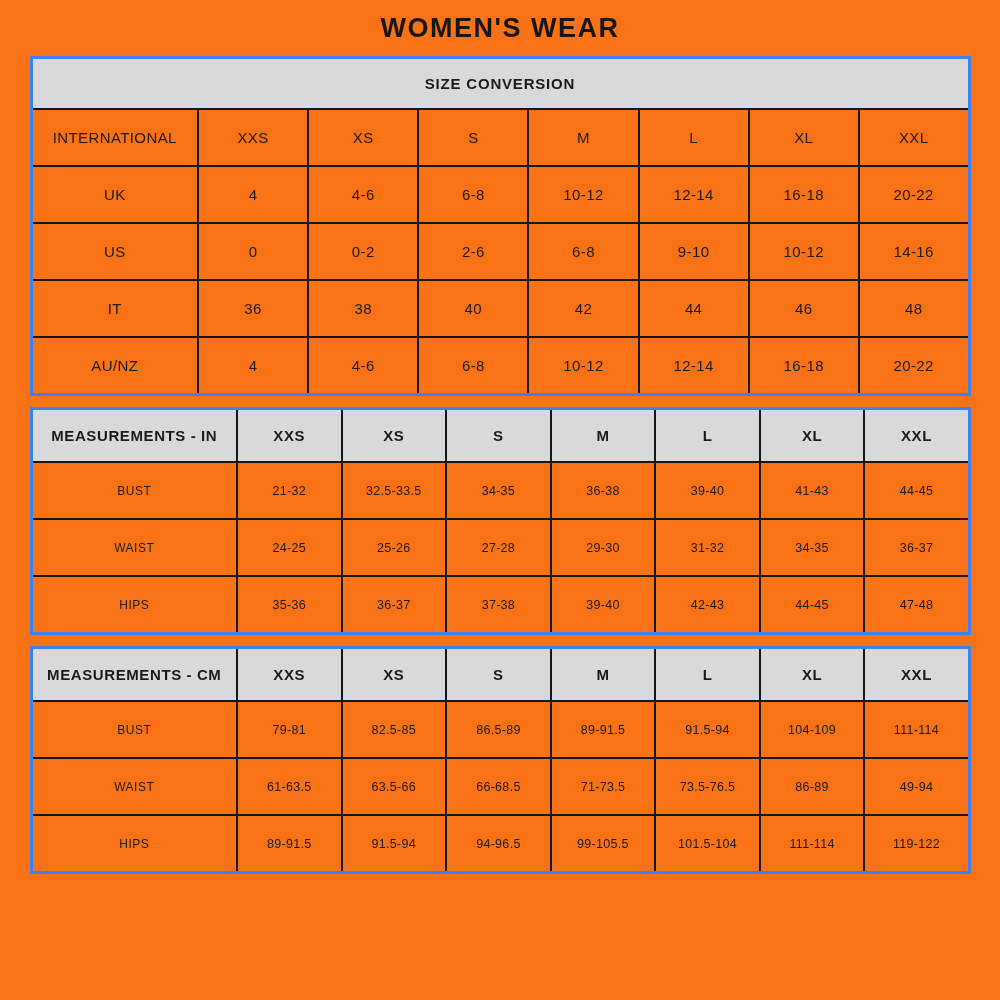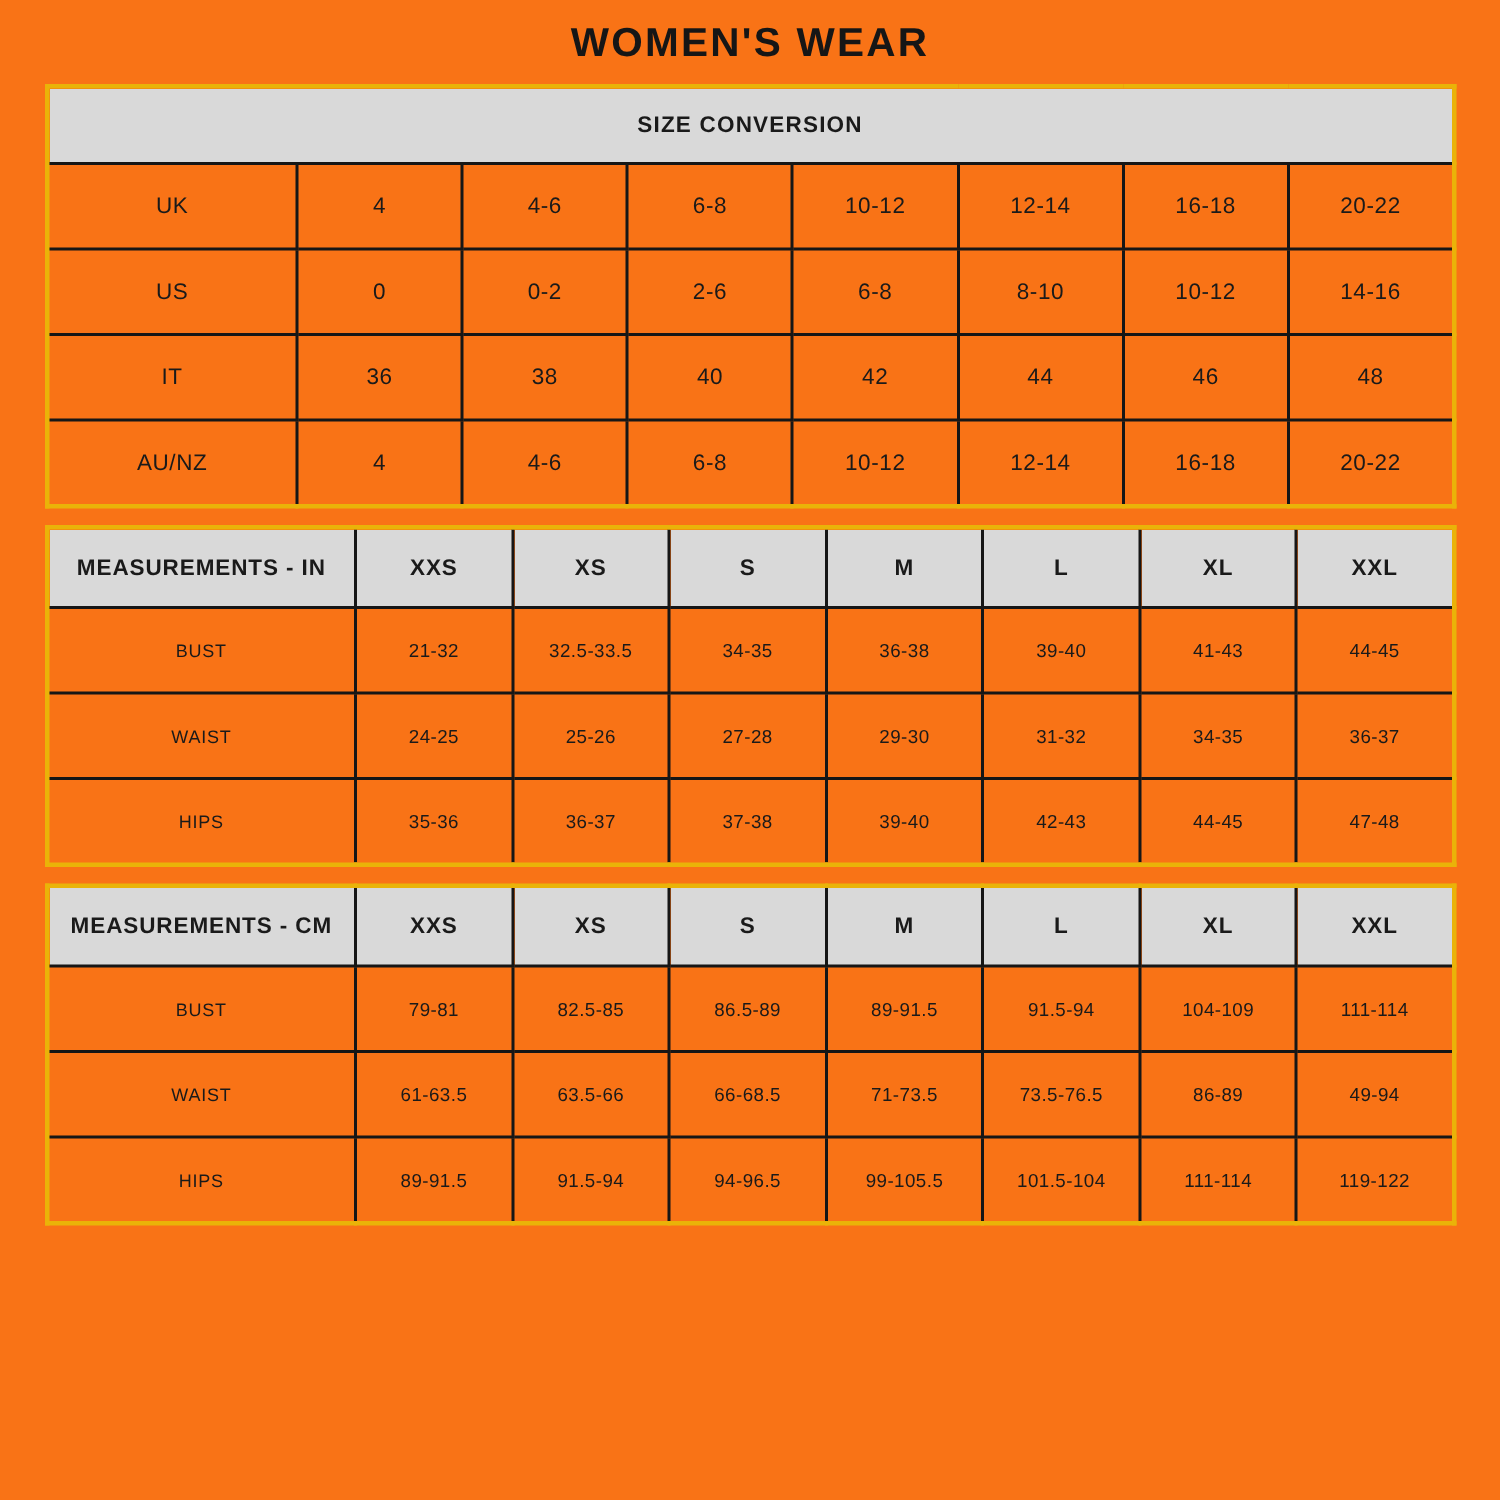--- a/index.html
+++ b/index.html
@@ -23,21 +23,21 @@
     font-weight: 700;
     letter-spacing: 1.5px;
     margin: 0 0 12px 0;
     color: #161616;
   }
   table {
     border-collapse: collapse;
     table-layout: fixed;
     width: 941px;
     margin: 0 auto;
-    border: 3px solid #eab308;
+    border: 3px solid #3b82f6;
   }
   td {
     border: 2px solid #161616;
     text-align: center;
     vertical-align: middle;
     padding: 0;
     overflow: hidden;
   }
   
   .t-size .merged-header td {
@@ -89,36 +89,46 @@
         <col>
         <col>
         <col>
         <col>
     </colgroup>
     <tbody>
       <tr class="merged-header">
         <td colspan="8">SIZE CONVERSION</td>
       </tr>
       <tr>
+        <td>INTERNATIONAL</td>
+        <td>XXS</td>
+        <td>XS</td>
+        <td>S</td>
+        <td>M</td>
+        <td>L</td>
+        <td>XL</td>
+        <td>XXL</td>
+      </tr>
+      <tr>
         <td>UK</td>
         <td>4</td>
         <td>4-6</td>
         <td>6-8</td>
         <td>10-12</td>
         <td>12-14</td>
         <td>16-18</td>
         <td>20-22</td>
       </tr>
       <tr>
         <td>US</td>
         <td>0</td>
         <td>0-2</td>
         <td>2-6</td>
         <td>6-8</td>
-        <td>8-10</td>
+        <td>9-10</td>
         <td>10-12</td>
         <td>14-16</td>
       </tr>
       <tr>
         <td>IT</td>
         <td>36</td>
         <td>38</td>
         <td>40</td>
         <td>42</td>
         <td>44</td>

